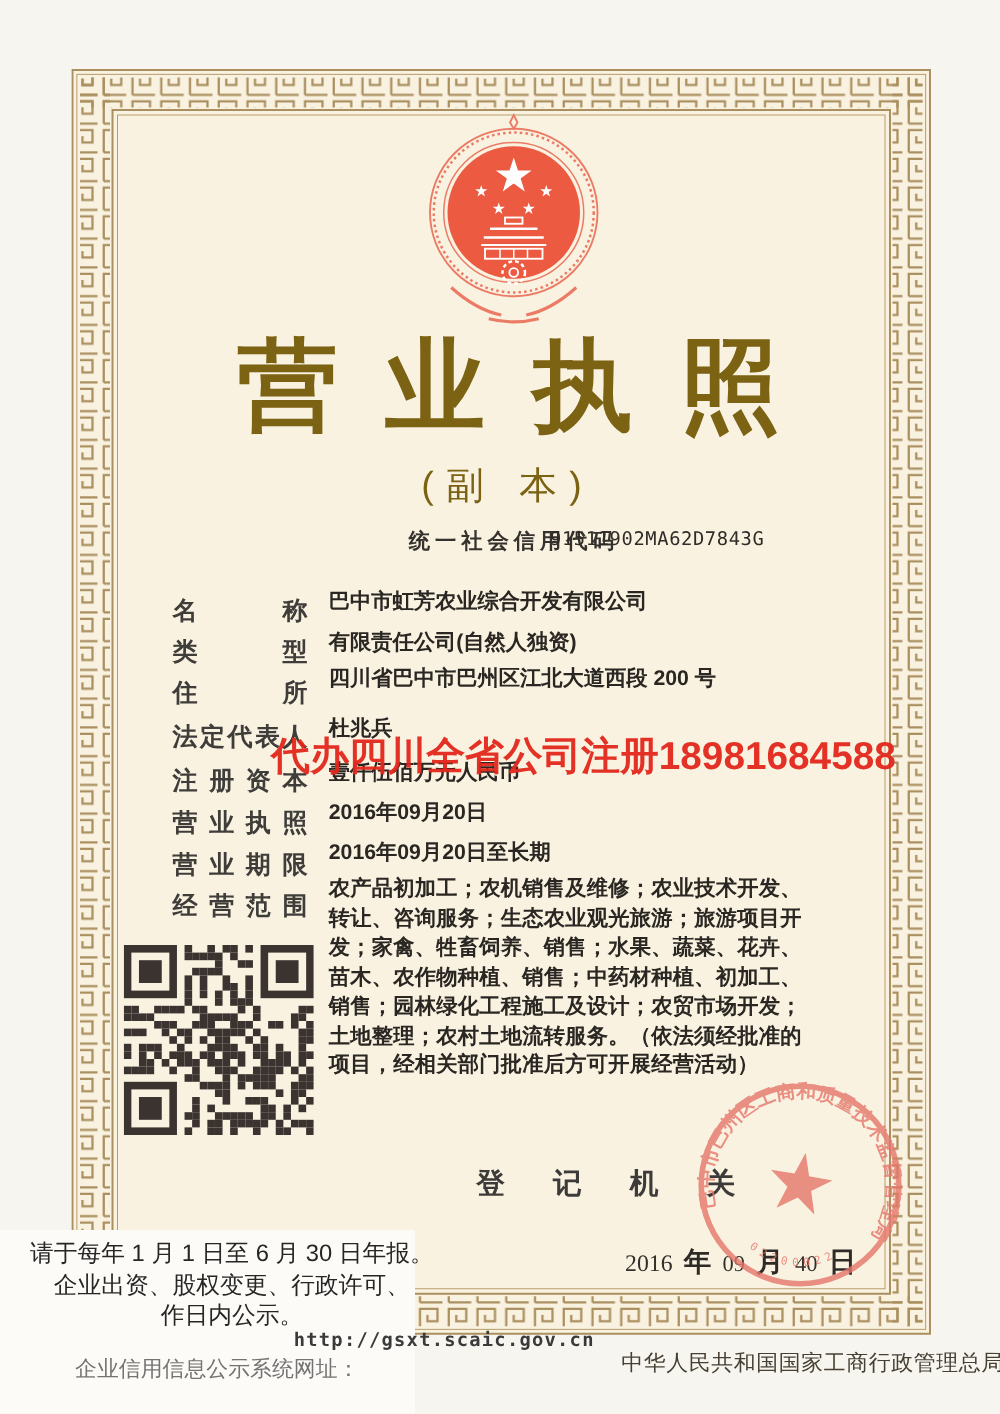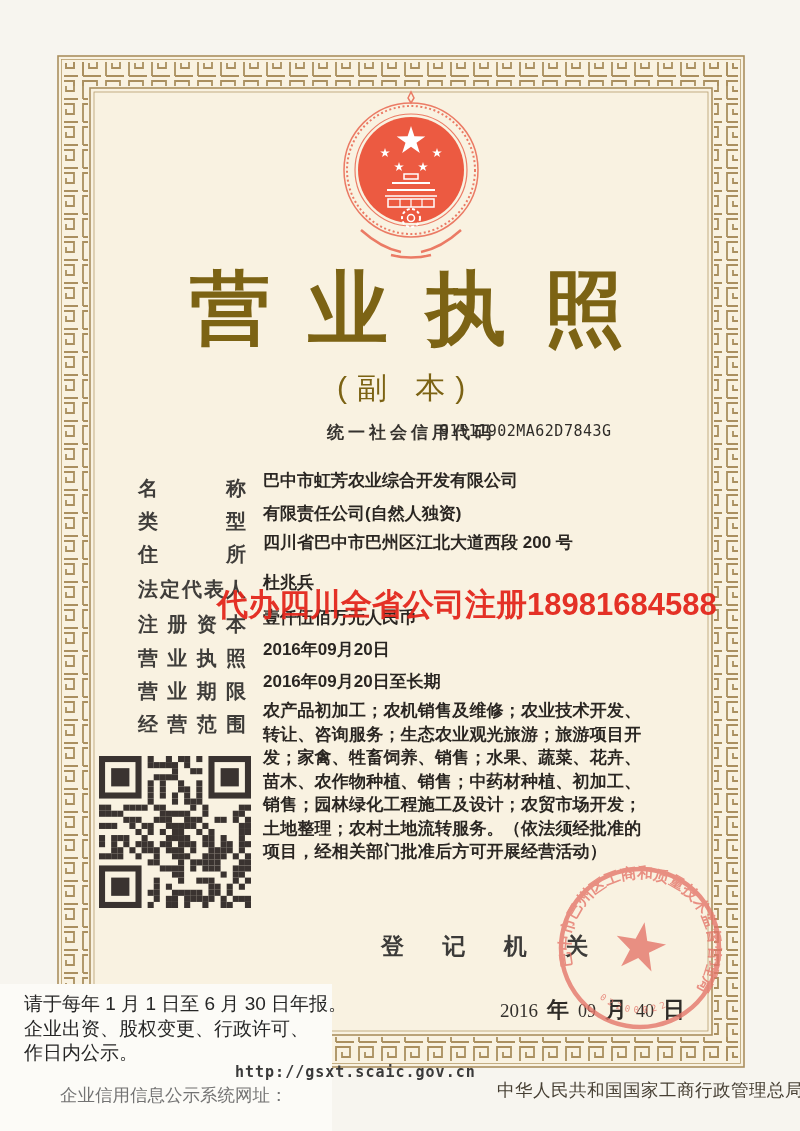--- a/index.html
+++ b/index.html
@@ -46,21 +46,21 @@
   #dateline span{margin-right:9px;}
   #dateline .y{font-size:19px;}
   #seal{left:552px;top:860px;z-index:4;opacity:0.8;}
   
   #watermark{
     left:217px;top:584px;z-index:5;
     font-size:31px;font-weight:700;color:#e3271c;white-space:nowrap;opacity:0.95;
   }
   
   #panel{left:0;top:984px;width:332px;height:147px;background:#fcfbf7;z-index:5;}
-  #notes{left:24px;top:992px;z-index:6;font-size:19px;line-height:24.5px;font-weight:500;color:#262626;white-space:nowrap;}
+  #notes{left:24px;top:992px;z-index:6;font-size:19px;line-height:24.5px;font-weight:500;color:#262626;white-space:nowrap;text-align:center;}
   #site-label{left:60px;top:1083px;z-index:6;font-size:17.5px;color:#737373;white-space:nowrap;}
   #site-url{
     left:235px;top:1063px;z-index:6;
     font-family:"DejaVu Sans Mono",monospace;font-size:15px;font-weight:700;
     letter-spacing:1px;color:#3a3a3a;white-space:nowrap;
   }
   #issuer{left:497px;top:1078px;z-index:2;font-size:17.5px;color:#463f33;letter-spacing:0.5px;white-space:nowrap;}
 </style>
 </head>
 <body>

